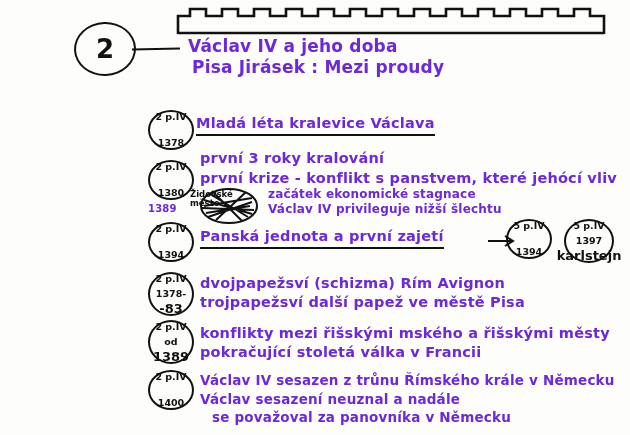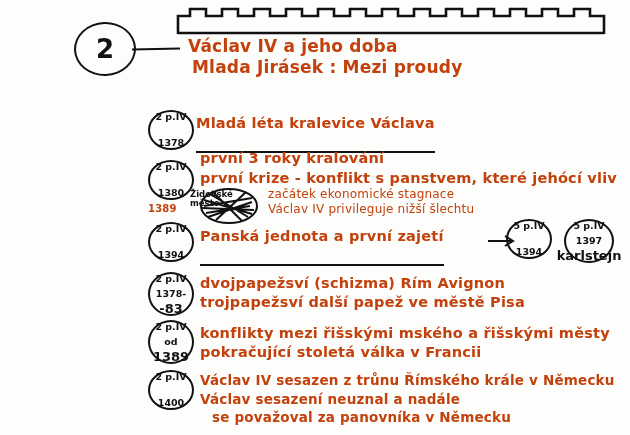--- a/index.html
+++ b/index.html
@@ -11,21 +11,21 @@
     position: relative;
     width: 630px;
     height: 435px;
     background: #fdfdfb;
     overflow: hidden;
     font-family: "DejaVu Sans", sans-serif;
     color: #111;
   }
   .hand {
     font-family: "DejaVu Sans", sans-serif;
-    color: #c2410c;
+    color: #6d28d9;
     letter-spacing: 0.2px;
   }
   
   .wall {
     position: absolute;
     left: 176px;
     top: 6px;
     width: 430px;
     height: 30px;
   }
@@ -98,29 +98,29 @@
   
   .row-text {
     position: absolute;
     font-size: 14.5px;
     font-weight: 600;
     line-height: 17px;
     white-space: nowrap;
   }
   .row-text.small {
     font-size: 12px;
-    font-weight: 400;
+    font-weight: 700;
   }
   .row-text.tiny {
     font-size: 10px;
     font-weight: 600;
   }
   .underline {
     border-bottom: 2px solid #111;
-    padding-bottom: 19px;
+    padding-bottom: 2px;
   }
   .scribble {
     position: absolute;
     left: 196px;
     top: 186px;
     width: 66px;
     height: 40px;
   }
   .zidaci {
     position: absolute;
@@ -151,21 +151,21 @@
     </svg>
   </div>
 
   <div class="big-circle">
     <span>2</span>
   </div>
   <div class="connector"></div>
 
   <div class="title-block">
     <div class="title-line l1 hand">Václav IV a jeho doba</div>
-    <div class="title-line l3 hand">Mlada Jirásek : Mezi proudy</div>
+    <div class="title-line l3 hand">Pisa Jirásek : Mezi proudy</div>
   </div>
 
   <div class="badge" style="left:148px; top:110px;">
     <span class="b1">2 p.IV</span>
     <span class="b2">1378</span>
   </div>
   <div class="row-text underline hand" style="left:196px; top:115px;">Mladá léta kralevice Václava</div>
 
   <div class="badge" style="left:148px; top:160px;">
     <span class="b1">2 p.IV</span>

